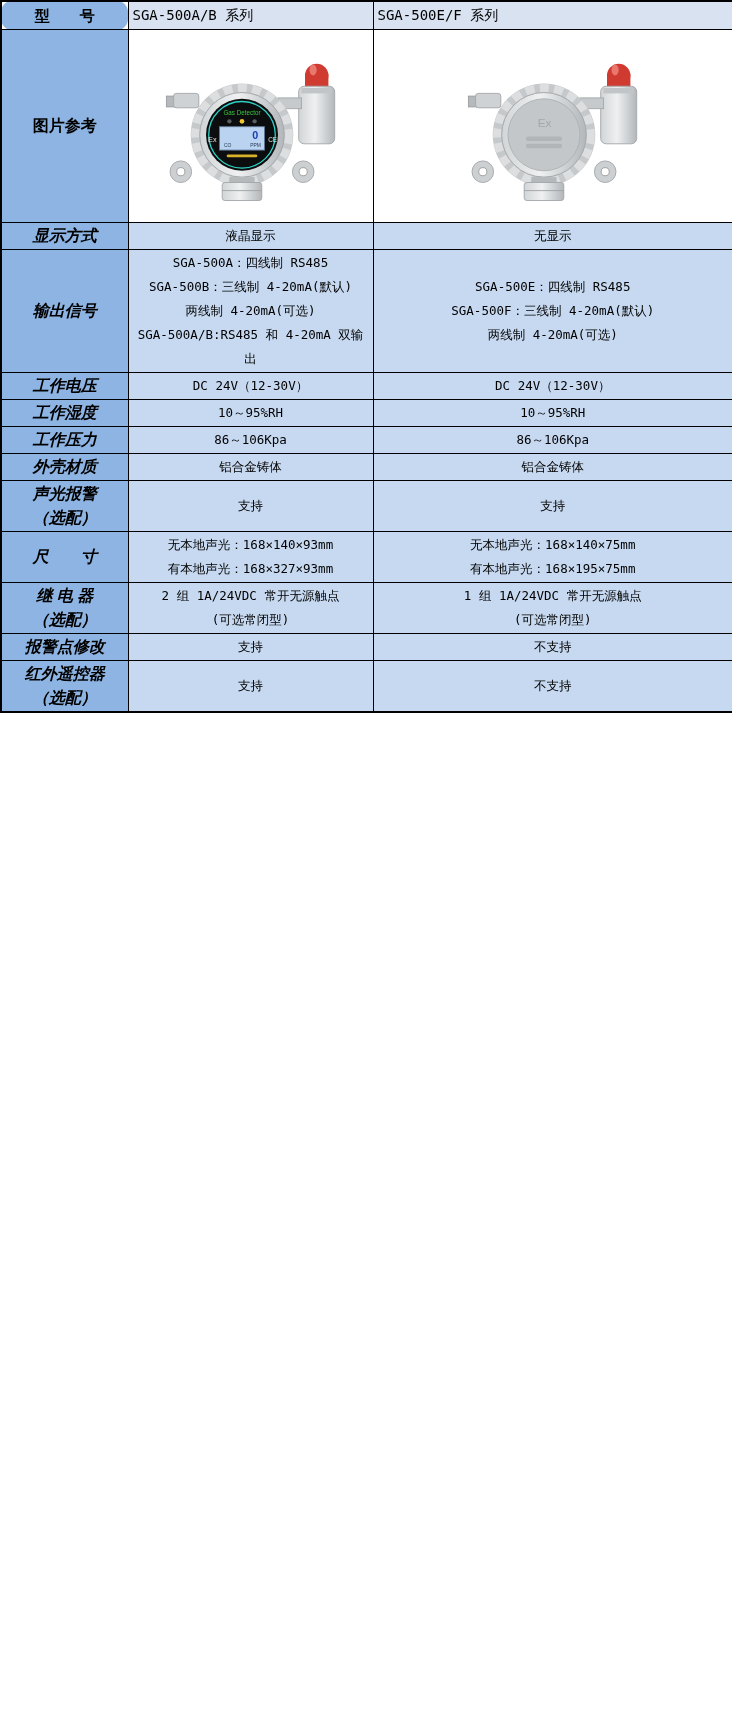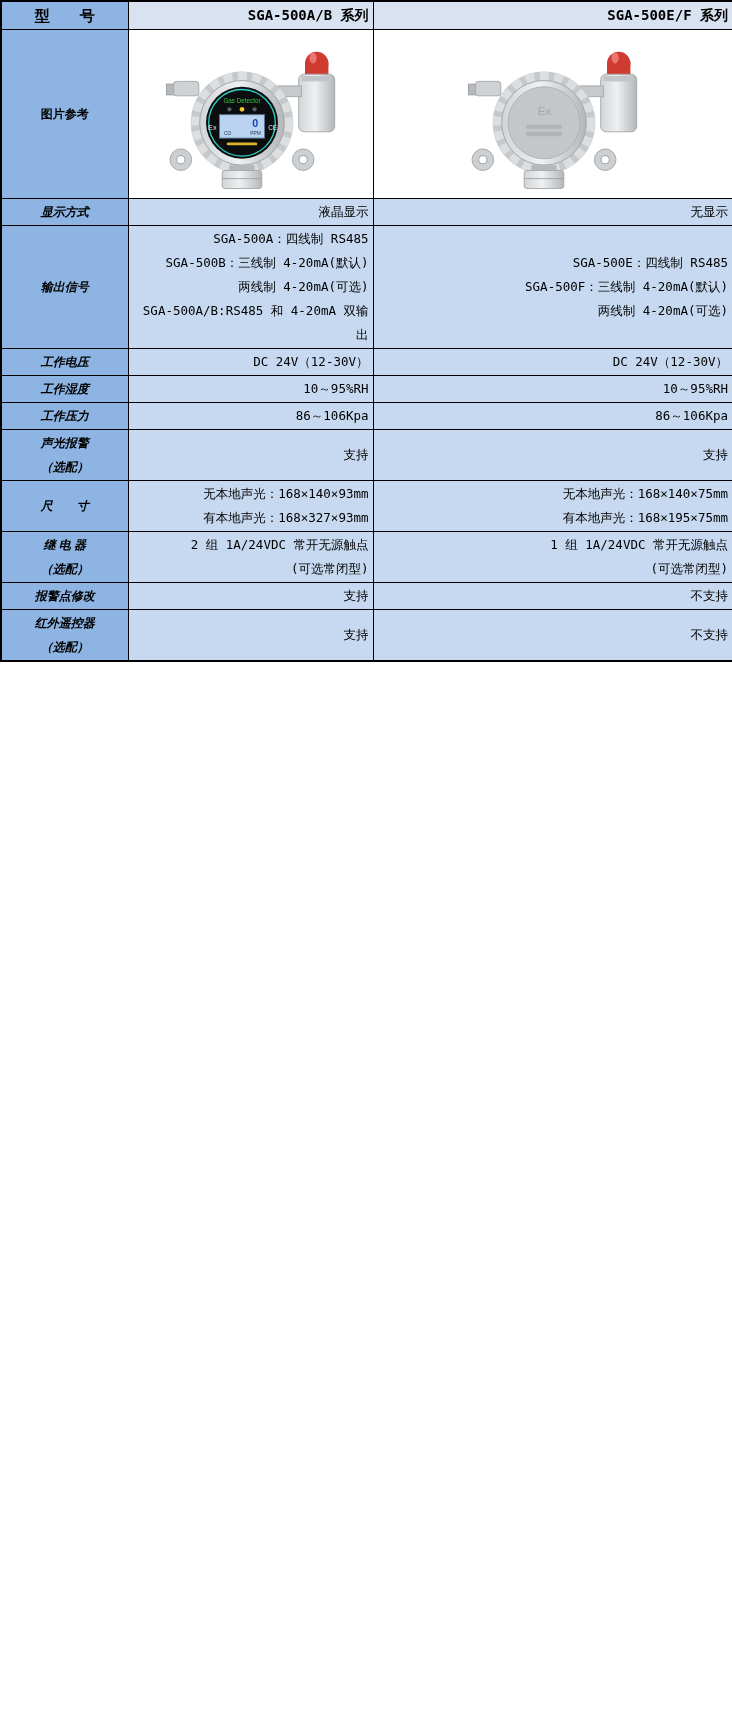--- a/index.html
+++ b/index.html
@@ -11,41 +11,41 @@
     border: 2px solid #000;
   }
   col.c-label { width: 127px; }
   col.c-a { width: 245px; }
   col.c-b { width: 360px; }
   th, td { border: 1px solid #000; padding: 1px 4px; vertical-align: middle; color: #000; }
   th.lbl {
     background: #8DB4E2;
     font-family: "Liberation Sans", sans-serif;
     font-weight: bold;
-    font-size: 12px;
+    font-size: 16px;
     text-align: center;
     line-height: 24px;
   }
-  tr.header-row th.lbl { font-size: 15px; height: 25px; }
+  tr.header-row th.lbl { font-size: 15px; height: 25px; border-radius: 11px; }
   th.series {
     background: #D9E2F0;
     font-family: "DejaVu Sans Mono", monospace;
-    font-weight: bold;
+    font-weight: normal;
     font-size: 14px;
-    text-align: right;
+    text-align: left;
     height: 25px;
   }
   td.val {
     background: #C7D9F0;
     font-family: "DejaVu Sans Mono", monospace;
     font-size: 12.5px;
     text-align: center;
   }
-  td.val .line { line-height: 24px; text-align: right; }
-  td.imgcell { background: #ffffff; text-align: center; height: 168px; padding: 0; margin-left: 8px; }
+  td.val .line { line-height: 24px; }
+  td.imgcell { background: #ffffff; text-align: center; height: 168px; padding: 12px; margin-left: 8px; }
   .lbl .line { line-height: 24px; font-style: italic; }
 </style>
 </head>
 <body>
 
 <table class="spec">
   <colgroup>
       <col class="c-label">
       <col class="c-a">
       <col class="c-b">
@@ -193,20 +193,31 @@
         </th>
         <td class="val">
           <div class="line">86～106Kpa</div>
         </td>
         <td class="val">
           <div class="line">86～106Kpa</div>
         </td>
       </tr>
       <tr>
         <th class="lbl">
+          <div class="line">外壳材质</div>
+        </th>
+        <td class="val">
+          <div class="line">铝合金铸体</div>
+        </td>
+        <td class="val">
+          <div class="line">铝合金铸体</div>
+        </td>
+      </tr>
+      <tr>
+        <th class="lbl">
           <div class="line">声光报警</div>
           <div class="line">（选配）</div>
         </th>
         <td class="val">
           <div class="line">支持</div>
         </td>
         <td class="val">
           <div class="line">支持</div>
         </td>
       </tr>

